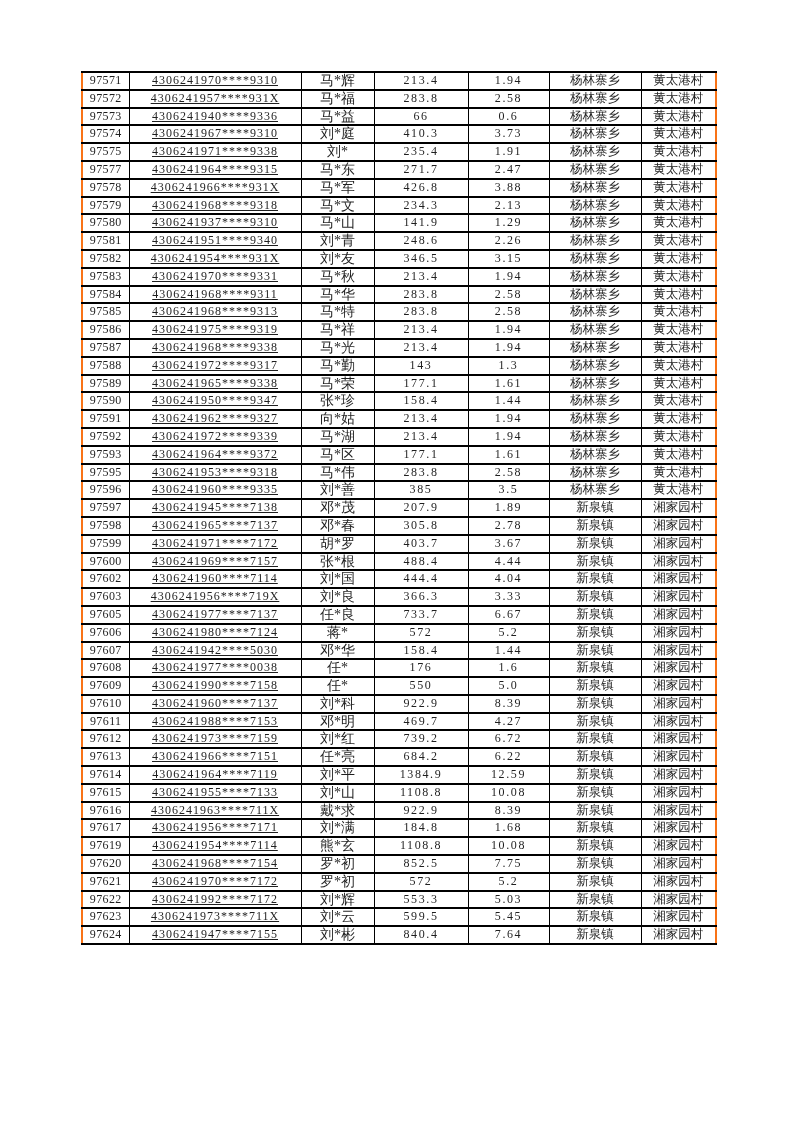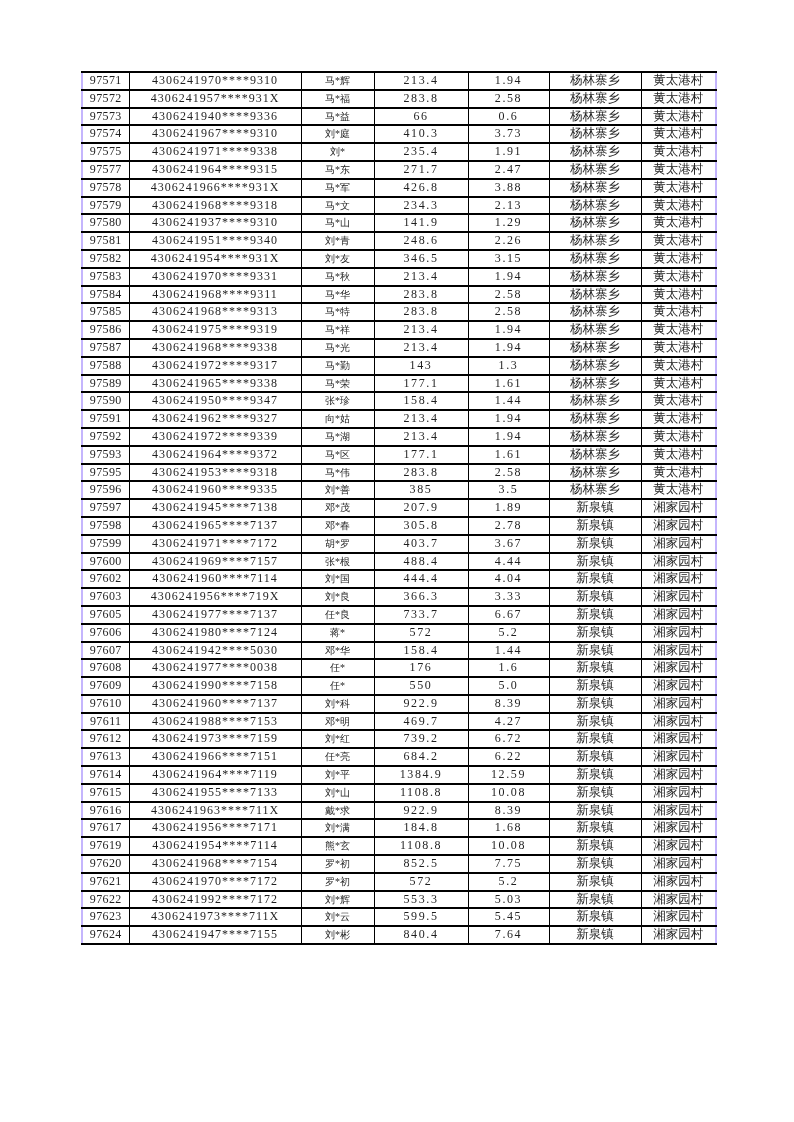--- a/index.html
+++ b/index.html
@@ -19,39 +19,39 @@
   .sheet {
     position: absolute;
     left: 81px;
     top: 71px;
     width: 634px;
   }
   table.records {
     border-collapse: collapse;
     table-layout: fixed;
     width: 634px;
-    border: 2px solid #c4b5fd;
+    border: 2px solid #f97316;
   }
   table.records td {
     border: 1px solid #000000;
     border-top-width: 2px;
     border-bottom-width: 2px;
     height: 15.8px;
     padding: 0 1px;
     text-align: center;
     vertical-align: middle;
     font-size: 12px;
     line-height: 15.8px;
     white-space: nowrap;
     overflow: hidden;
     color: #1f1f1f;
   }
   table.records td.c0 { letter-spacing: 0.4px; }
-  table.records td.c1 { letter-spacing: 1px; }
-  table.records td.c2 { font-size: 10px; }
+  table.records td.c1 { letter-spacing: 1px; text-decoration: underline; }
+  table.records td.c2 { font-size: 14px; }
   table.records td.c3,
   table.records td.c4 { letter-spacing: 1.6px; }
   table.records td.c5,
   table.records td.c6 { font-size: 12.5px; }
 </style>
 </head>
 <body>
 
 <div class="page">
   <div class="sheet">

